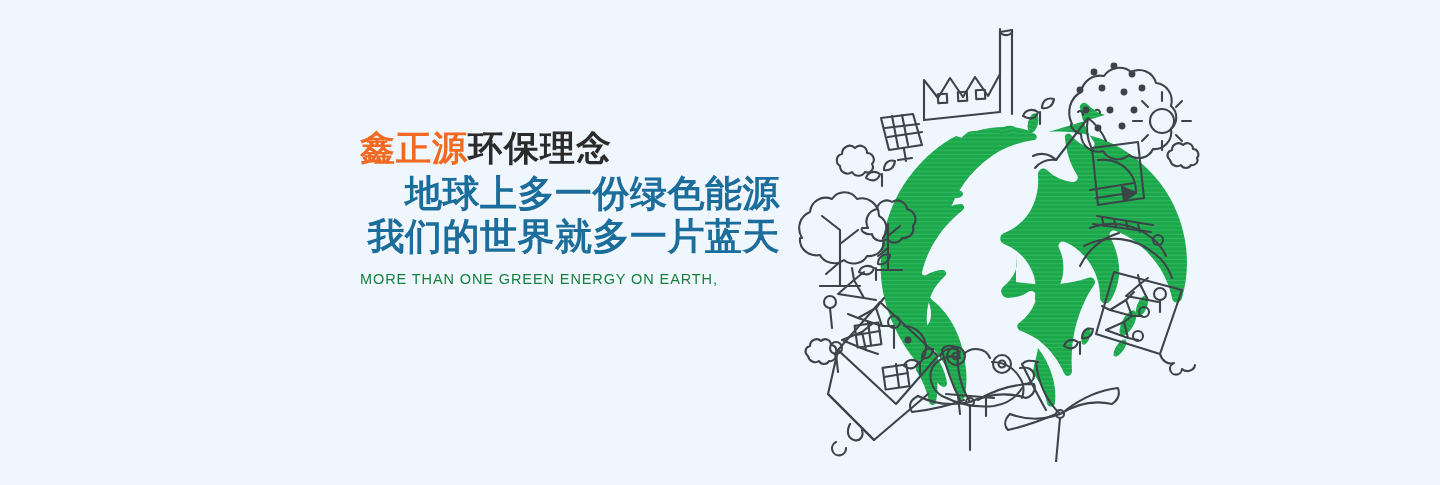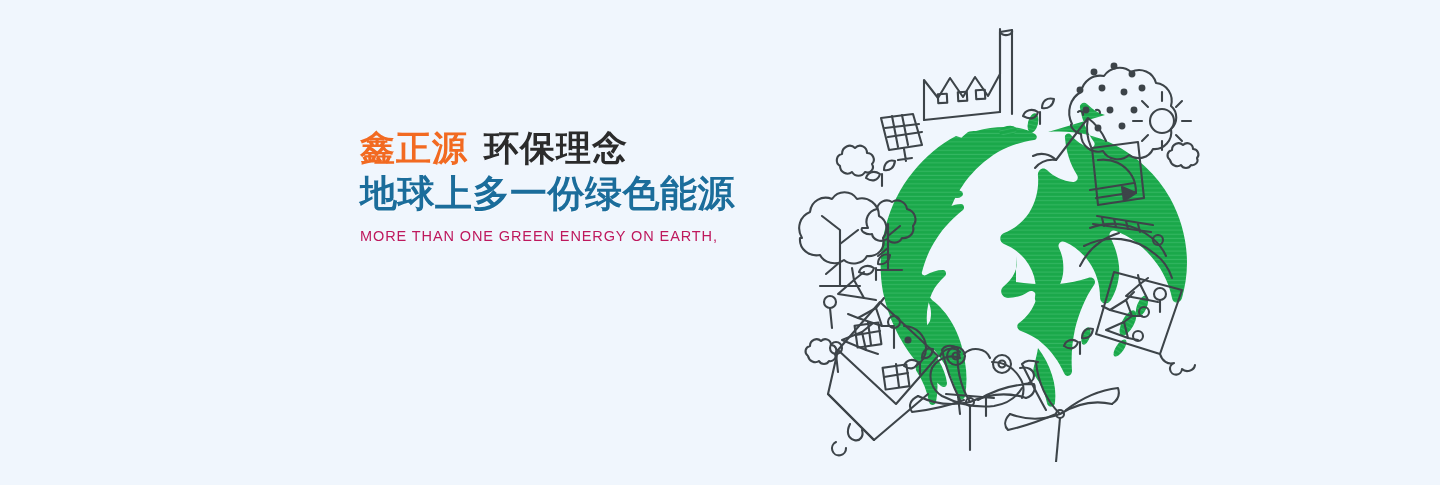--- a/index.html
+++ b/index.html
@@ -34,43 +34,43 @@
     letter-spacing: 1px;
     white-space: nowrap;
     font-family: "DejaVu Sans", "Liberation Sans", sans-serif;
   }
   .brand-orange {
     color: #f26a21;
     text-align: right;
   }
   .brand-dark {
     color: #2b2b2b;
-    margin-left: 16px;
   }
   .slogan-line {
     font-size: 37px;
     line-height: 41px;
     font-weight: bold;
     color: #1b6d9b;
     letter-spacing: 0.5px;
     white-space: nowrap;
     font-family: "DejaVu Sans", "Liberation Sans", sans-serif;
     text-shadow: 0 1px 0 rgba(255,255,255,0.55);
+    text-align: right;
   }
   #slogan-line-1 { margin-top: 5px; }
   #slogan-line-2 { margin-top: 2px; }
 
   #english-block {
     margin-top: 13px;
   }
   .english-line {
     font-size: 14.5px;
     line-height: 19px;
     letter-spacing: 0.9px;
-    color: #be185d;
+    color: #15803d;
     white-space: nowrap;
     font-family: "Liberation Sans", sans-serif;
   }
 
   
   #illustration {
     position: absolute;
     left: 780px;
     top: 18px;
     width: 444px;
@@ -87,20 +87,21 @@
 
 <div id="banner">
 
   <div id="slogan-block">
 
     <div id="headline-row">
       <span class="brand-orange">鑫正源</span><span class="brand-dark">环保理念</span>
     </div>
 
     <div id="slogan-line-1" class="slogan-line">地球上多一份绿色能源</div>
+    <div id="slogan-line-2" class="slogan-line">我们的世界就多一片蓝天</div>
 
     <div id="english-block">
       <div class="english-line">MORE THAN ONE GREEN ENERGY ON EARTH,</div>
     </div>
 
   </div>
 
   <div id="illustration">
     <svg viewBox="0 0 444 444" xmlns="http://www.w3.org/2000/svg">
       <defs>

